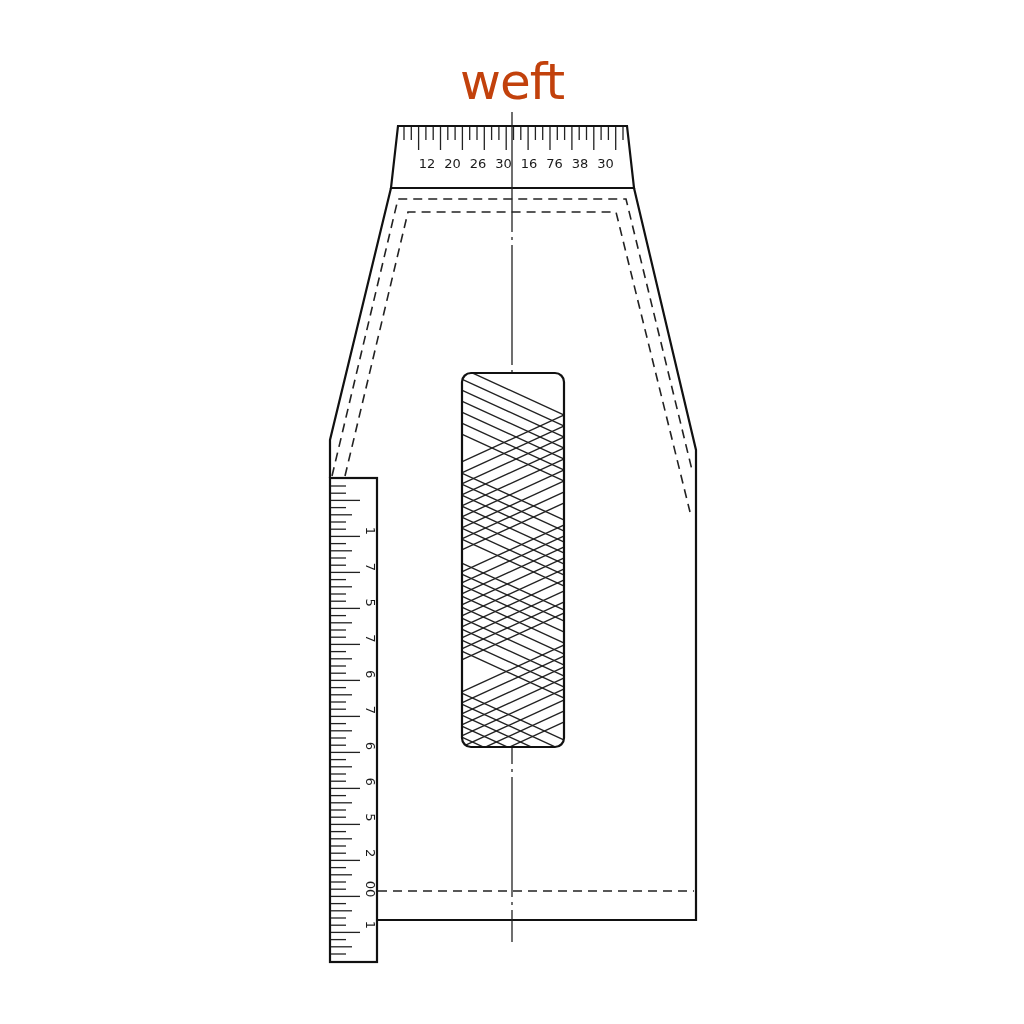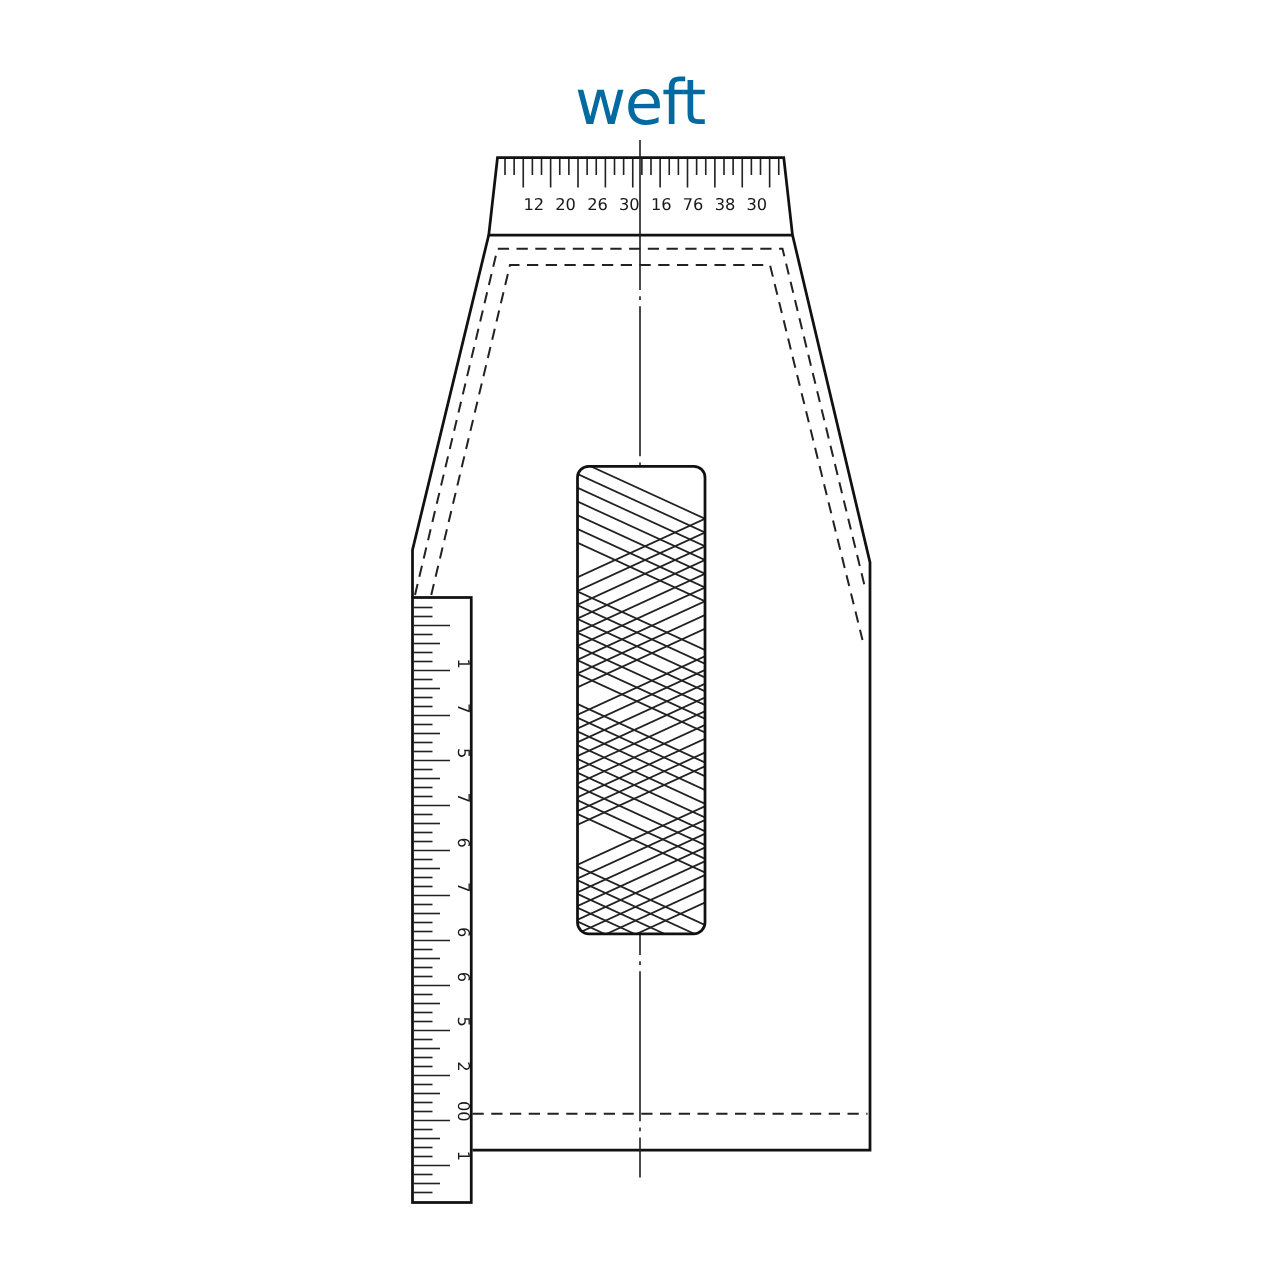--- a/index.html
+++ b/index.html
@@ -1,20 +1,20 @@
 <!DOCTYPE html>
 <html><head>
   <meta charset="utf-8">
   <style>
     html, body { margin: 0; padding: 0; background: #ffffff; }
     body { width: 1024px; height: 1024px; position: relative; overflow: hidden; }
     #canvas { position: absolute; left: 0; top: 0; width: 1024px; height: 1024px; }
     .title {
       position: absolute; left: 0; width: 1024px; top: 52px; text-align: center;
-      font-family: "DejaVu Sans", sans-serif; font-size: 50px; color: #0369a1;
+      font-family: "DejaVu Sans", sans-serif; font-size: 50px; color: #c2410c;
       letter-spacing: -1px; line-height: 60px;
     }
     svg text { font-family: "DejaVu Sans", sans-serif; fill: #1a1a1a; }
   </style>
 </head>
 <body>
 
 <div class="title">weft</div>
 
 <svg id="canvas" viewBox="0 0 1024 1024" xmlns="http://www.w3.org/2000/svg">

